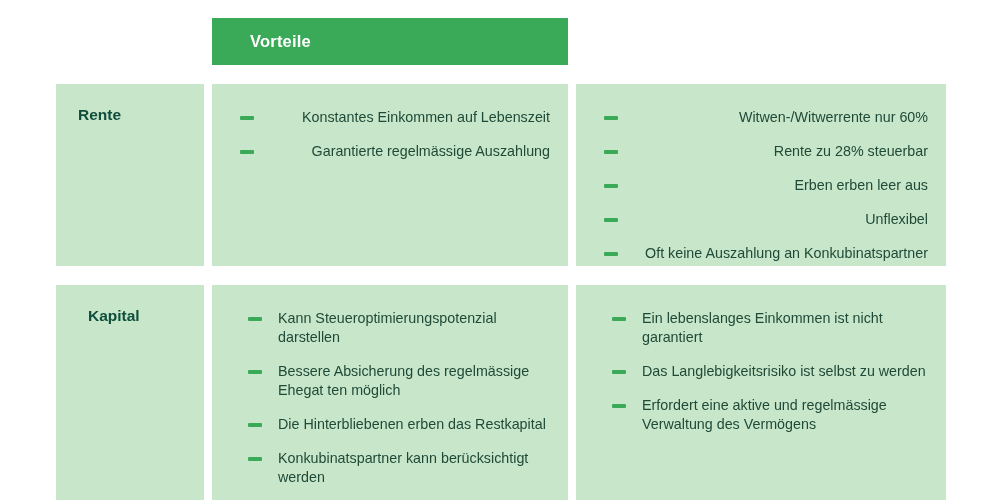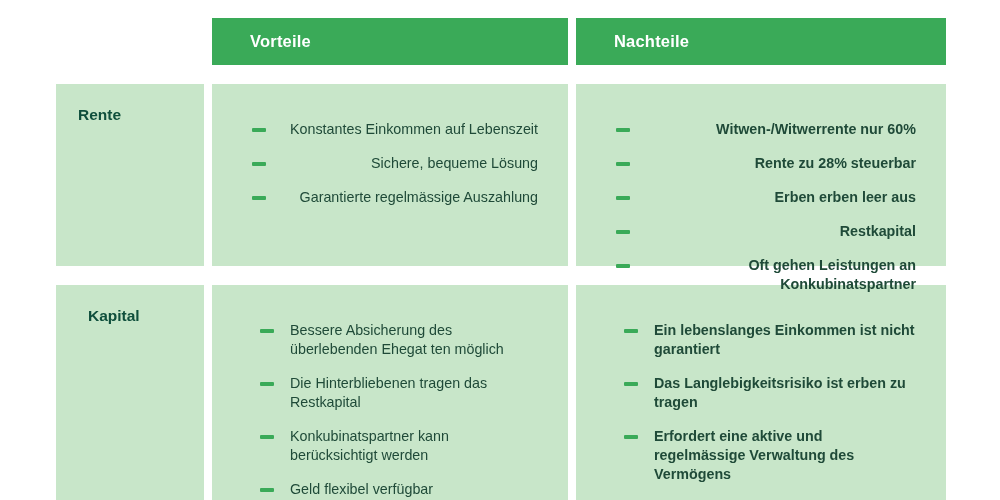--- a/index.html
+++ b/index.html
@@ -40,21 +40,20 @@
     width: 148px;
     flex: 0 0 148px;
   }
   .col-pro {
     width: 356px;
     flex: 0 0 356px;
   }
   .col-con {
     width: 370px;
     flex: 0 0 370px;
-    font-weight: bold;
   }
 
   
   .header-row .cell {
     height: 47px;
   }
   .header-blank {
     background: #ffffff;
   }
   .header-cell {
@@ -81,21 +80,21 @@
     font-weight: bold;
   }
   .list-cell {
     padding: 20px 14px 18px 24px;
   }
   .row-rente .cell { height: 182px; text-align: right; }
   .row-kapital .cell { height: 222px; padding-left: 32px; }
 
   ul.bullets {
     list-style: none;
-    margin: 16px;
+    margin: 4px;
     padding: 0;
   }
   ul.bullets li {
     position: relative;
     padding-left: 30px;
     margin-bottom: 15px;
     color: #1f4a38;
     font-size: 14.3px;
     line-height: 1.33;
     max-width: 330px;
@@ -116,56 +115,55 @@
 </style>
 </head>
 <body>
 
 <div class="sheet">
   <div class="table">
 
     <div class="row header-row">
       <div class="cell col-label header-blank"></div>
       <div class="cell col-pro header-cell">Vorteile</div>
-      <div class="cell col-con header-cell">Nachteile</div>
     </div>
 
     <div class="row body-row row-rente">
       <div class="cell col-label label-cell">Rente</div>
       <div class="cell col-pro list-cell">
         <ul class="bullets">
           <li><span class="dash"></span><span>Konstantes Einkommen auf Lebenszeit</span></li>
-          <li><span class="dash"></span><span>Sichere, bequeme Lösung</span></li>
           <li><span class="dash"></span><span>Garantierte regelmässige Auszahlung</span></li>
         </ul>
       </div>
       <div class="cell col-con list-cell">
         <ul class="bullets">
           <li><span class="dash"></span><span>Witwen-/Witwerrente nur 60%</span></li>
           <li><span class="dash"></span><span>Rente zu 28% steuerbar</span></li>
           <li><span class="dash"></span><span>Erben erben leer aus</span></li>
-          <li><span class="dash"></span><span>Restkapital</span></li>
-          <li><span class="dash"></span><span>Oft gehen Leistungen an Konkubinatspartner</span></li>
+          <li><span class="dash"></span><span>Unflexibel</span></li>
+          <li><span class="dash"></span><span>Oft keine Auszahlung an Konkubinatspartner</span></li>
         </ul>
       </div>
     </div>
 
     <div class="row body-row row-kapital">
       <div class="cell col-label label-cell">Kapital</div>
       <div class="cell col-pro list-cell">
         <ul class="bullets">
-          <li><span class="dash"></span><span>Bessere Absicherung des überlebenden Ehegat ten möglich</span></li>
-          <li><span class="dash"></span><span>Die Hinterbliebenen tragen das Restkapital</span></li>
+          <li><span class="dash"></span><span>Kann Steueroptimierungspotenzial darstellen</span></li>
+          <li><span class="dash"></span><span>Bessere Absicherung des regelmässige Ehegat ten möglich</span></li>
+          <li><span class="dash"></span><span>Die Hinterbliebenen erben das Restkapital</span></li>
           <li><span class="dash"></span><span>Konkubinatspartner kann berücksichtigt werden</span></li>
           <li><span class="dash"></span><span>Geld flexibel verfügbar</span></li>
         </ul>
       </div>
       <div class="cell col-con list-cell">
         <ul class="bullets">
           <li><span class="dash"></span><span>Ein lebenslanges Einkommen ist nicht garantiert</span></li>
-          <li><span class="dash"></span><span>Das Langlebigkeitsrisiko ist erben zu tragen</span></li>
+          <li><span class="dash"></span><span>Das Langlebigkeitsrisiko ist selbst zu werden</span></li>
           <li><span class="dash"></span><span>Erfordert eine aktive und regelmässige Verwaltung des Vermögens</span></li>
         </ul>
       </div>
     </div>
 
   </div>
 </div>
 
 </body></html>

